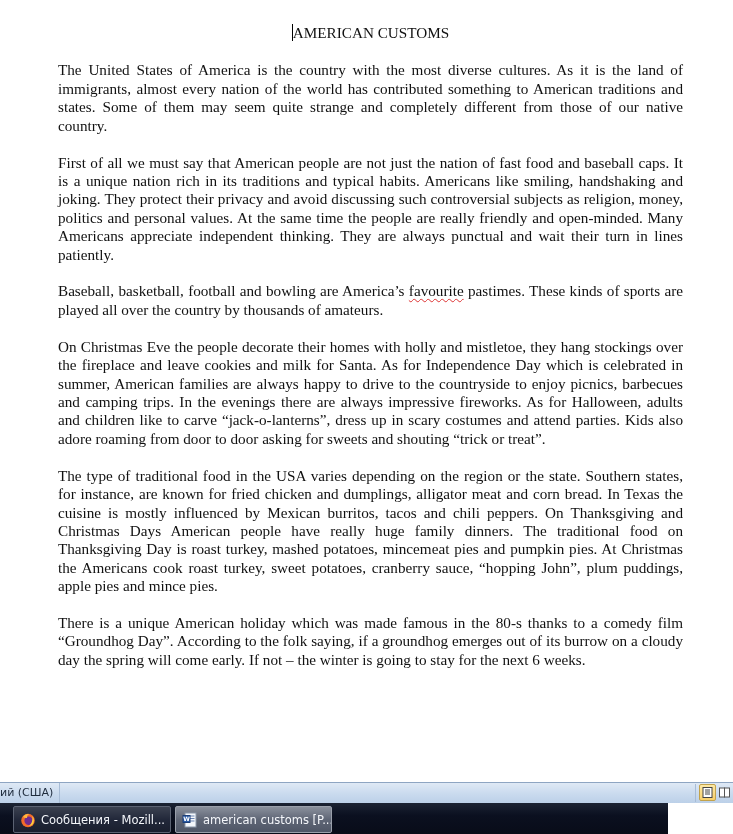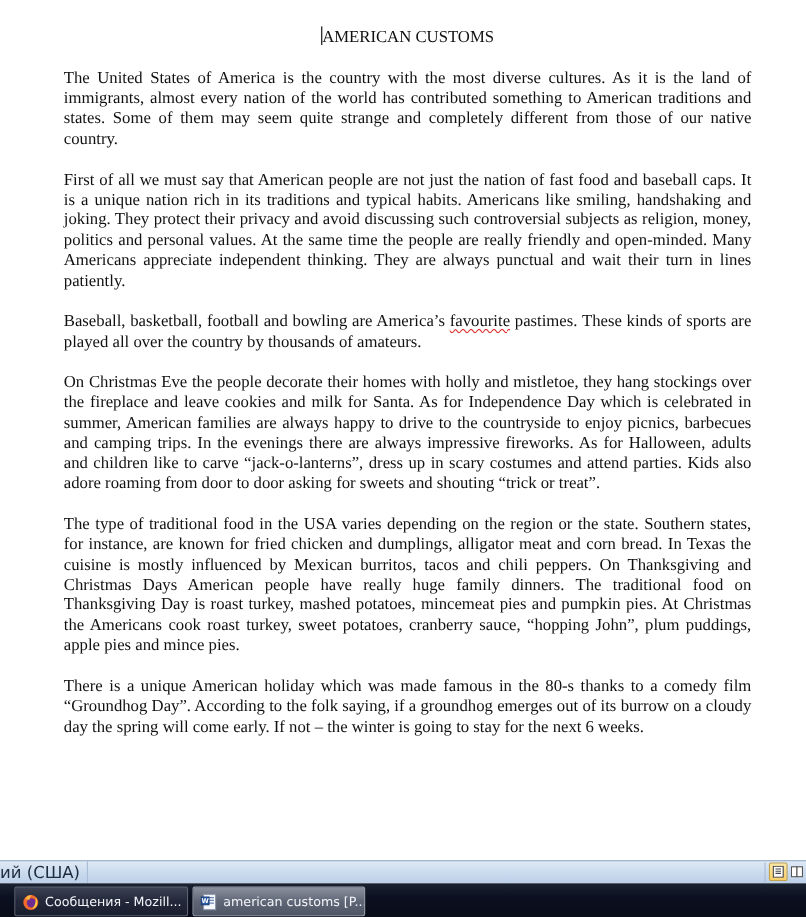--- a/index.html
+++ b/index.html
@@ -64,21 +64,21 @@
       box-sizing: border-box;
     }
     .status-lang {
       position: absolute;
       left: 0;
       top: 0;
       height: 20px;
       padding: 0 6px 0 0;
       border-right: 1px solid #a7bcd6;
       font-family: "DejaVu Sans", sans-serif;
-      font-size: 15px;
+      font-size: 11px;
       line-height: 20px;
       color: #1e2b3c;
     }
     .view-buttons {
       position: absolute;
       right: 0;
       top: 1px;
       height: 18px;
       display: flex;
       border-left: 1px solid #a7bcd6;
@@ -97,23 +97,24 @@
     .view-btn.active {
       background: linear-gradient(#fde9a6, #f8cf6a);
       border: 1px solid #c2a24b;
       border-radius: 2px;
     }
     
     .taskbar {
       position: absolute;
       left: 0;
       top: 803px;
-      width: 733px;
+      width: 644px;
       height: 31px;
       background: linear-gradient(#1b2333, #0b1020 40%, #080c18);
+      padding-left: 24px;
     }
     .task-btn {
       position: absolute;
       top: 3px;
       height: 27px;
       box-sizing: border-box;
       border: 1px solid #5b6272;
       border-radius: 2px;
       display: flex;
       align-items: center;

